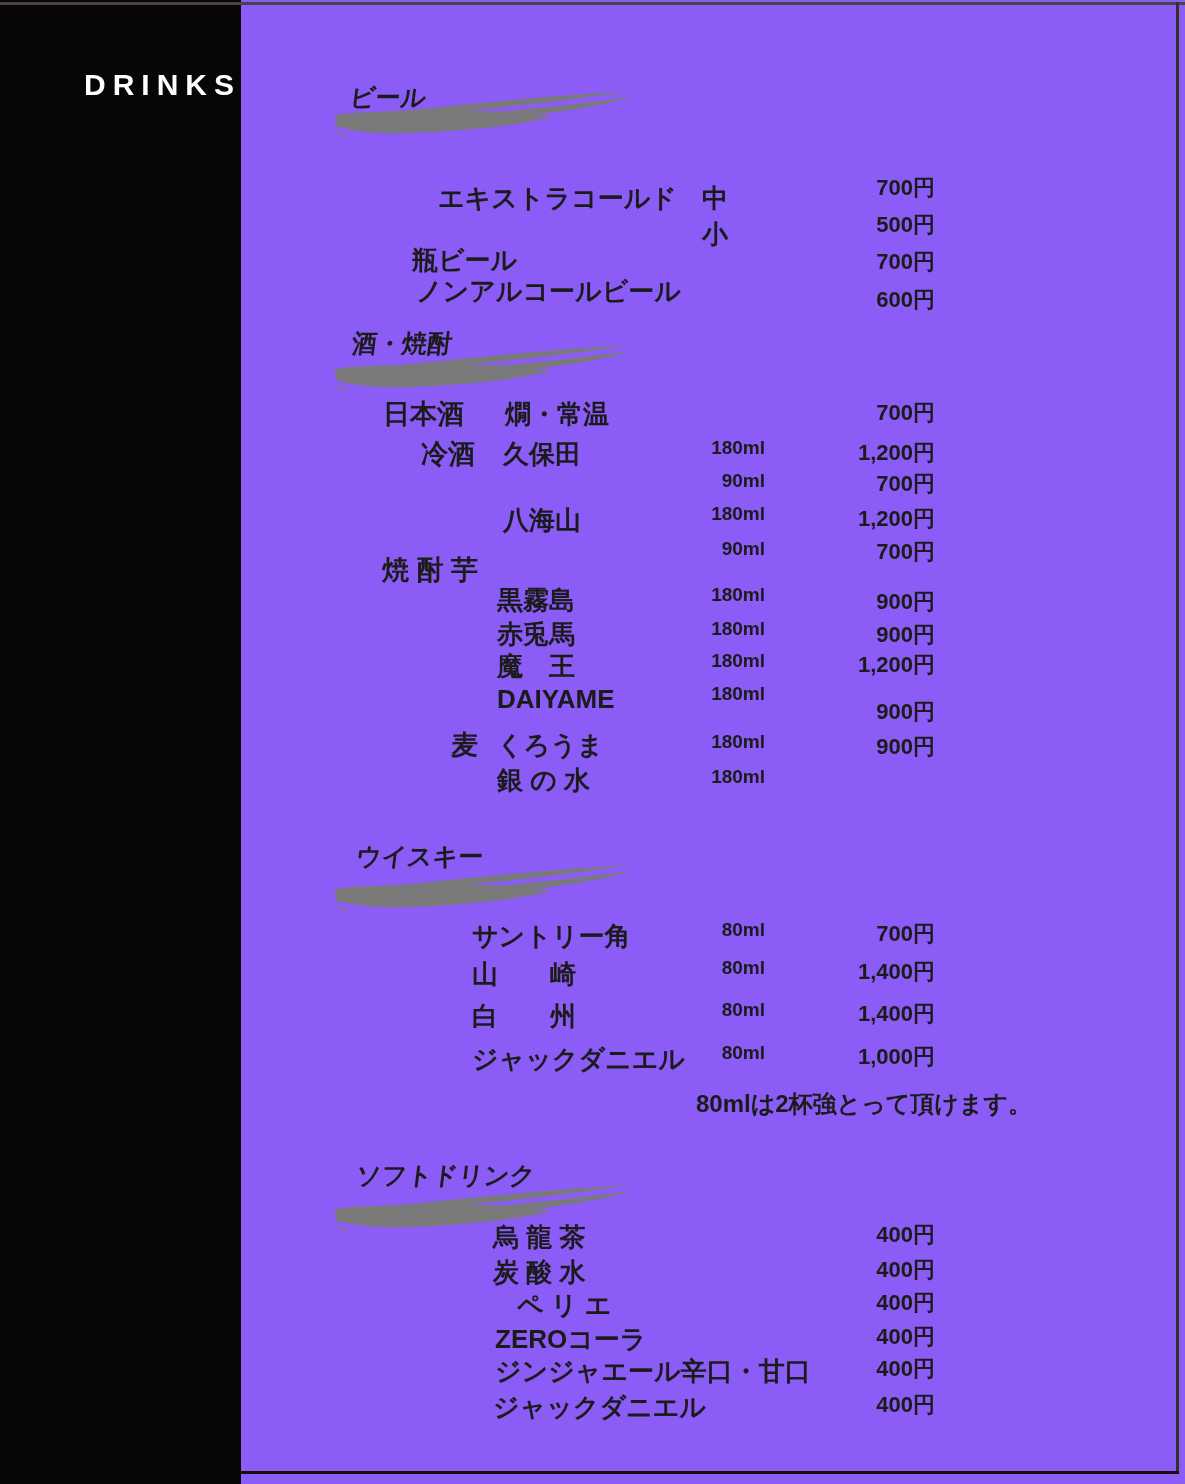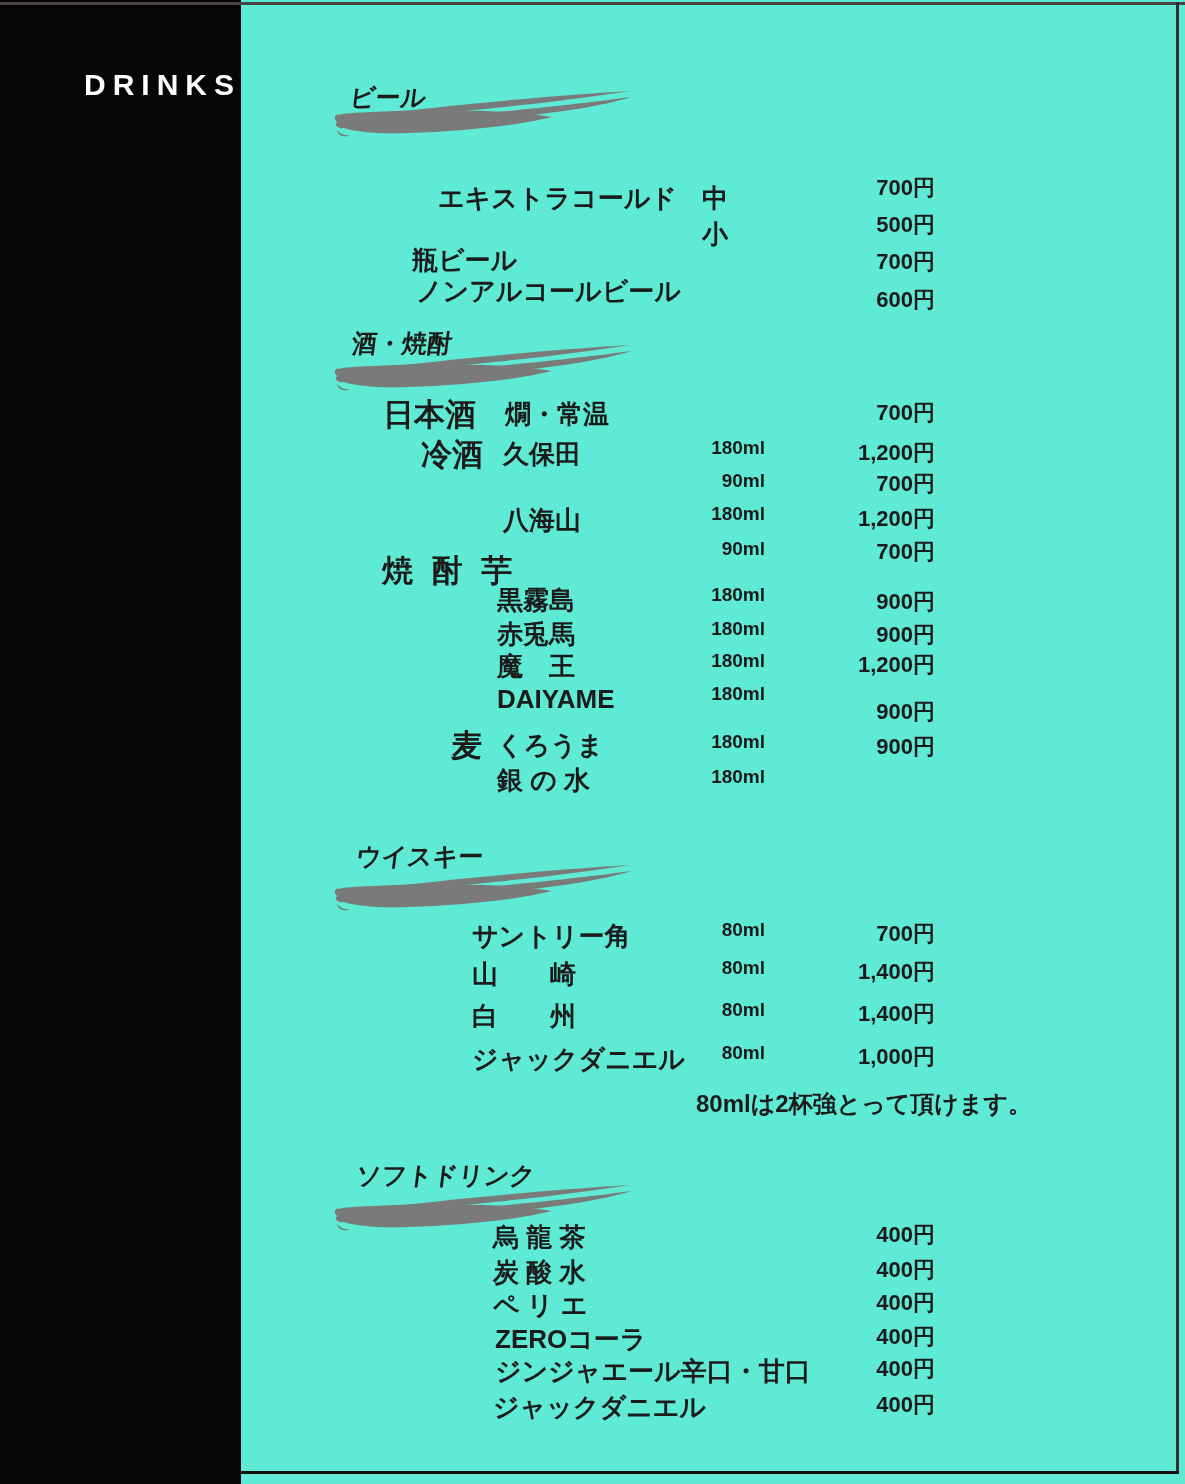--- a/index.html
+++ b/index.html
@@ -1,31 +1,31 @@
 <!DOCTYPE html>
 <html><head>
 <meta charset="utf-8">
 <style>
   html,body{margin:0;padding:0;background:#e8e8e8;}
   #page{
     position:relative;
     width:1185px;height:1484px;
-    background:#5eead4;
+    background:#8b5cf6;
     overflow:hidden;
     font-family:"Liberation Sans","DejaVu Sans",sans-serif;
   }
   .t{
     position:absolute;
     white-space:nowrap;
     font-weight:bold;
     color:#1b1b1b;
     font-size:26px;
     line-height:1.1;
   }
-  .cat{font-size:31px;font-family:Liberation Mono, monospace;}
+  .cat{font-size:27px;}
   .size{width:165px;text-align:right;font-size:19px;}
   .price{width:165px;text-align:right;font-size:22px;}
   .note{font-size:24px;}
   .heading{font-size:25px;transform:skewX(-7deg);z-index:3;}
   .brush{position:absolute;width:300px;height:50px;z-index:2;}
   #sidebar{
     position:absolute;left:0;top:0;width:241px;height:1484px;
     background:#080505;z-index:4;
   }
   #drinks-title{
@@ -158,21 +158,21 @@
       <path d="M70,23 C150,14 230,7 297,3 C240,12 160,21 85,27 Z"></path>
       <path d="M130,27 C200,21 262,14 298,9 C265,20 200,28 145,32 Z"></path>
     </g>
   </svg>
   <span class="t" style="left:493px;top:1223px;">烏 龍 茶</span>
   <span class="t price" style="left:770px;top:1223px;">400円</span>
 
   <span class="t" style="left:493px;top:1258px;">炭 酸 水</span>
   <span class="t price" style="left:770px;top:1258px;">400円</span>
 
-  <span class="t" style="left:493px;top:1291px;">ペ リ エ</span>
+  <span class="t" style="left:517px;top:1291px;">ペ リ エ</span>
   <span class="t price" style="left:770px;top:1291px;">400円</span>
 
   <span class="t" style="left:495px;top:1325px;">ZEROコーラ</span>
   <span class="t price" style="left:770px;top:1325px;">400円</span>
 
   <span class="t" style="left:495px;top:1357px;">ジンジャエール辛口・甘口</span>
   <span class="t price" style="left:770px;top:1357px;">400円</span>
 
   <span class="t" style="left:493px;top:1393px;">ジャックダニエル</span>
   <span class="t price" style="left:770px;top:1393px;">400円</span>

